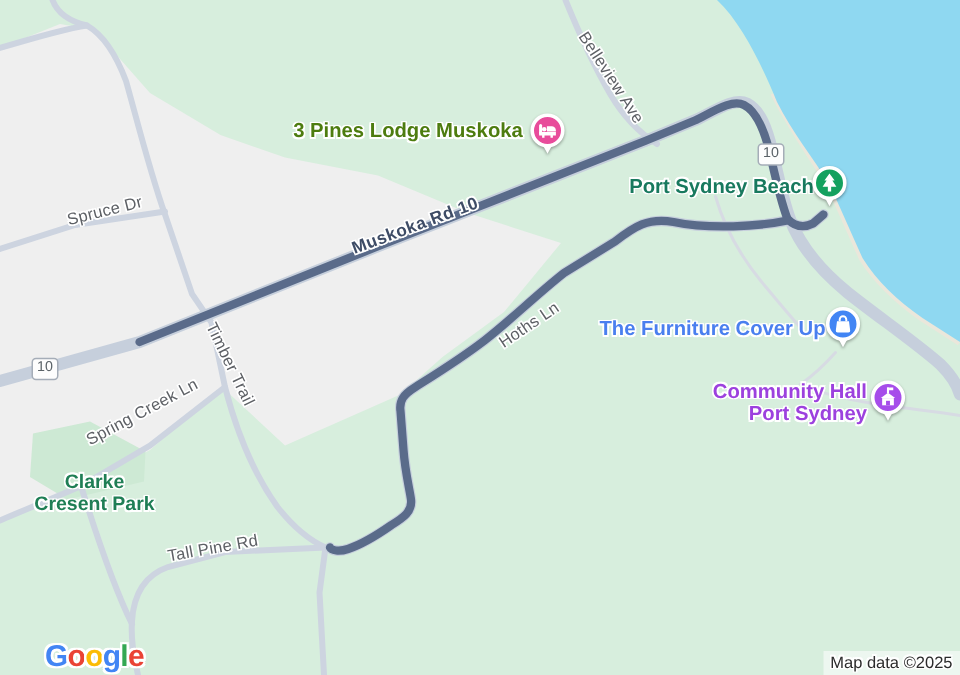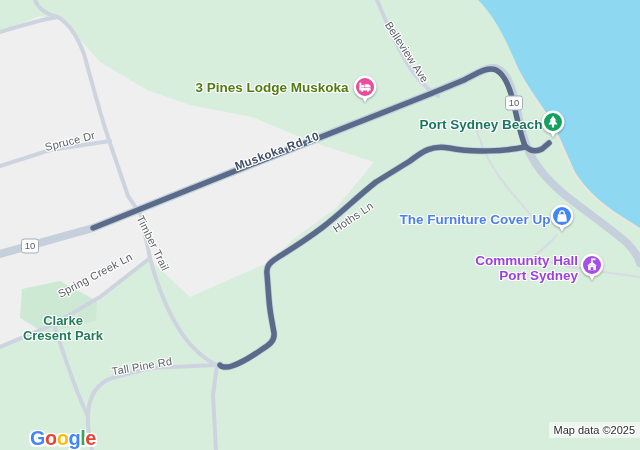--- a/index.html
+++ b/index.html
@@ -37,21 +37,21 @@
   .pin{position:absolute;cursor:pointer;filter:drop-shadow(0 1px 1.2px rgba(0,0,0,.35));}
   #google-logo{
     position:absolute;left:6px;top:427px;font-size:20px;font-weight:700;
     letter-spacing:-.5px;cursor:pointer;margin-left:24px;
   }
   #google-logo span{
     text-shadow:-1.5px -1.5px 0 #fff,1.5px -1.5px 0 #fff,-1.5px 1.5px 0 #fff,1.5px 1.5px 0 #fff,
                  -1.5px 0 0 #fff,1.5px 0 0 #fff,0 -1.5px 0 #fff,0 1.5px 0 #fff;
   }
   #attribution{
-    position:absolute;right:0;bottom:12px;padding:2px 5px;
+    position:absolute;right:0;bottom:0;padding:2px 5px;
     font-size:11px;color:#2b2b2b;background:rgba(255,255,255,.55);text-align:right;
   }
 </style>
 </head>
 <body>
 
 <div id="map">
 
   <svg class="base" width="640" height="450" viewBox="0 0 640 450">
 

